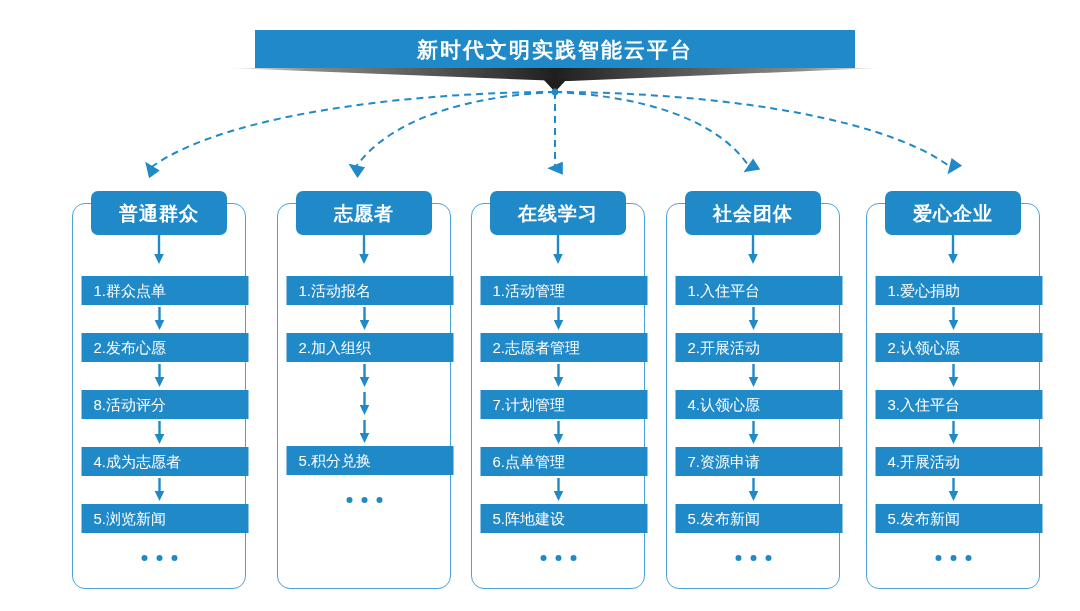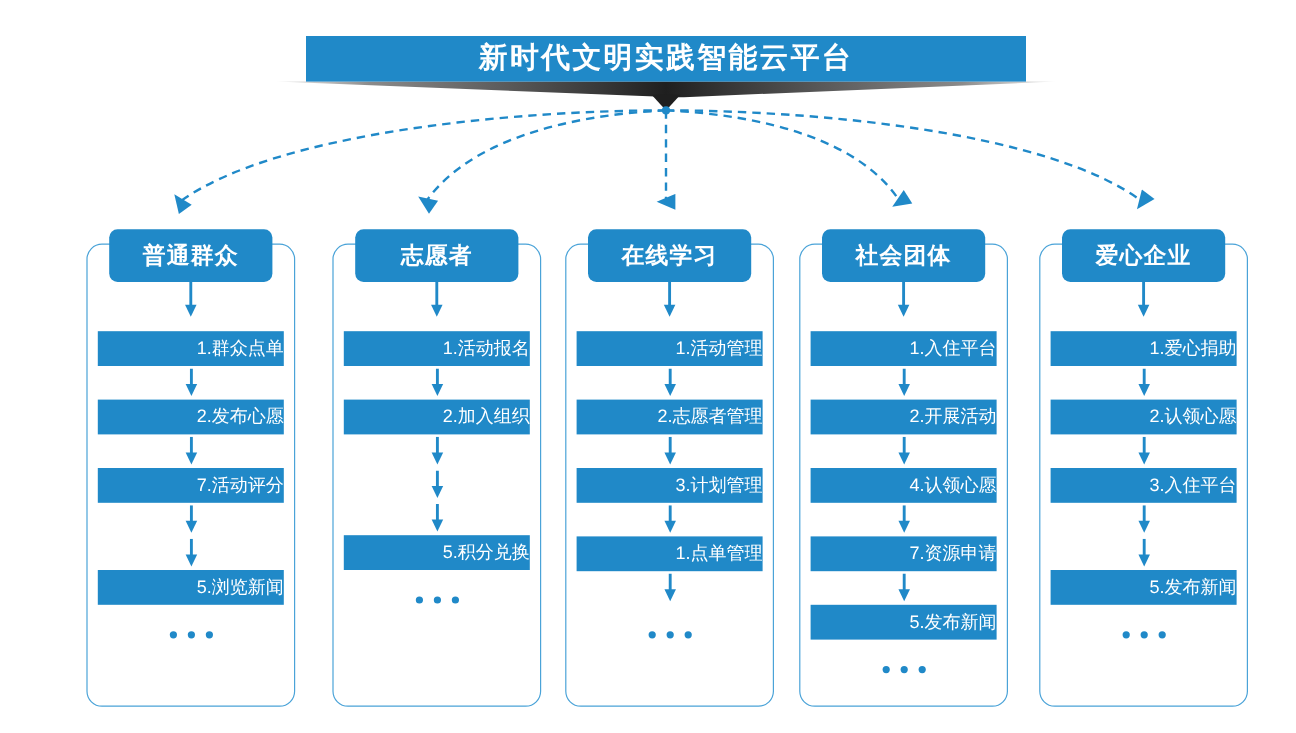--- a/index.html
+++ b/index.html
@@ -38,21 +38,21 @@
     width: 600px;
     height: 38px;
     background: #2089c8;
     display: flex;
     align-items: center;
     justify-content: center;
     z-index: 3;
   }
   .title-bar .title-text {
     color: #ffffff;
-    font-size: 24px;
+    font-size: 21px;
     font-weight: bold;
     letter-spacing: 2px;
     line-height: 1;
   }
 
   
   #connectors {
     position: absolute;
     left: 0; top: 0;
     width: 1080px;
@@ -115,21 +115,22 @@
     transform: translateX(-50%);
     top: 73px;
     width: 155px;
   }
   .item-box {
     width: 155px;
     height: 29px;
     background: #2089c8;
     display: flex;
     align-items: center;
-    justify-content: flex-end;
+    justify-content: flex-start;
+    padding-left: 12px;
   }
   .item-text {
     color: #ffffff;
     font-size: 15px;
     line-height: 1;
     white-space: nowrap;
   }
   .arrow-gap {
     height: 28px;
     display: flex;
@@ -227,27 +228,30 @@
         <div class="item-box">
             <span class="item-text">2.发布心愿</span>
           </div>
         <div class="arrow-gap">
             <svg width="14" height="24" viewBox="0 0 14 24">
               <path d="M7,0 L7,14" stroke="#2089c8" stroke-width="2.4" fill="none"></path>
               <path d="M2.2,13 L11.8,13 L7,23 Z" fill="#2089c8"></path>
             </svg>
           </div>
         <div class="item-box">
-            <span class="item-text">7.活动评分</span>
-          </div>
-        <div class="arrow-gap">
-            <svg width="14" height="24" viewBox="0 0 14 24">
-              <path d="M7,0 L7,14" stroke="#2089c8" stroke-width="2.4" fill="none"></path>
-              <path d="M2.2,13 L11.8,13 L7,23 Z" fill="#2089c8"></path>
-            </svg>
+            <span class="item-text">8.活动评分</span>
+          </div>
+        <div class="arrow-gap">
+            <svg width="14" height="24" viewBox="0 0 14 24">
+              <path d="M7,0 L7,14" stroke="#2089c8" stroke-width="2.4" fill="none"></path>
+              <path d="M2.2,13 L11.8,13 L7,23 Z" fill="#2089c8"></path>
+            </svg>
+          </div>
+        <div class="item-box">
+            <span class="item-text">4.成为志愿者</span>
           </div>
         <div class="arrow-gap">
             <svg width="14" height="24" viewBox="0 0 14 24">
               <path d="M7,0 L7,14" stroke="#2089c8" stroke-width="2.4" fill="none"></path>
               <path d="M2.2,13 L11.8,13 L7,23 Z" fill="#2089c8"></path>
             </svg>
           </div>
         <div class="item-box">
             <span class="item-text">5.浏览新闻</span>
           </div>
@@ -336,36 +340,39 @@
         <div class="item-box">
             <span class="item-text">2.志愿者管理</span>
           </div>
         <div class="arrow-gap">
             <svg width="14" height="24" viewBox="0 0 14 24">
               <path d="M7,0 L7,14" stroke="#2089c8" stroke-width="2.4" fill="none"></path>
               <path d="M2.2,13 L11.8,13 L7,23 Z" fill="#2089c8"></path>
             </svg>
           </div>
         <div class="item-box">
-            <span class="item-text">3.计划管理</span>
-          </div>
-        <div class="arrow-gap">
-            <svg width="14" height="24" viewBox="0 0 14 24">
-              <path d="M7,0 L7,14" stroke="#2089c8" stroke-width="2.4" fill="none"></path>
-              <path d="M2.2,13 L11.8,13 L7,23 Z" fill="#2089c8"></path>
-            </svg>
-          </div>
-        <div class="item-box">
-            <span class="item-text">1.点单管理</span>
-          </div>
-        <div class="arrow-gap">
-            <svg width="14" height="24" viewBox="0 0 14 24">
-              <path d="M7,0 L7,14" stroke="#2089c8" stroke-width="2.4" fill="none"></path>
-              <path d="M2.2,13 L11.8,13 L7,23 Z" fill="#2089c8"></path>
-            </svg>
+            <span class="item-text">7.计划管理</span>
+          </div>
+        <div class="arrow-gap">
+            <svg width="14" height="24" viewBox="0 0 14 24">
+              <path d="M7,0 L7,14" stroke="#2089c8" stroke-width="2.4" fill="none"></path>
+              <path d="M2.2,13 L11.8,13 L7,23 Z" fill="#2089c8"></path>
+            </svg>
+          </div>
+        <div class="item-box">
+            <span class="item-text">6.点单管理</span>
+          </div>
+        <div class="arrow-gap">
+            <svg width="14" height="24" viewBox="0 0 14 24">
+              <path d="M7,0 L7,14" stroke="#2089c8" stroke-width="2.4" fill="none"></path>
+              <path d="M2.2,13 L11.8,13 L7,23 Z" fill="#2089c8"></path>
+            </svg>
+          </div>
+        <div class="item-box">
+            <span class="item-text">5.阵地建设</span>
           </div>
         <div class="dots">
           <span class="dot"></span>
           <span class="dot"></span>
           <span class="dot"></span>
         </div>
       </div>
     </div>
 
     <div class="column" style="left:666px;">
@@ -459,20 +466,23 @@
           </div>
         <div class="item-box">
             <span class="item-text">3.入住平台</span>
           </div>
         <div class="arrow-gap">
             <svg width="14" height="24" viewBox="0 0 14 24">
               <path d="M7,0 L7,14" stroke="#2089c8" stroke-width="2.4" fill="none"></path>
               <path d="M2.2,13 L11.8,13 L7,23 Z" fill="#2089c8"></path>
             </svg>
           </div>
+        <div class="item-box">
+            <span class="item-text">4.开展活动</span>
+          </div>
         <div class="arrow-gap">
             <svg width="14" height="24" viewBox="0 0 14 24">
               <path d="M7,0 L7,14" stroke="#2089c8" stroke-width="2.4" fill="none"></path>
               <path d="M2.2,13 L11.8,13 L7,23 Z" fill="#2089c8"></path>
             </svg>
           </div>
         <div class="item-box">
             <span class="item-text">5.发布新闻</span>
           </div>
         <div class="dots">

